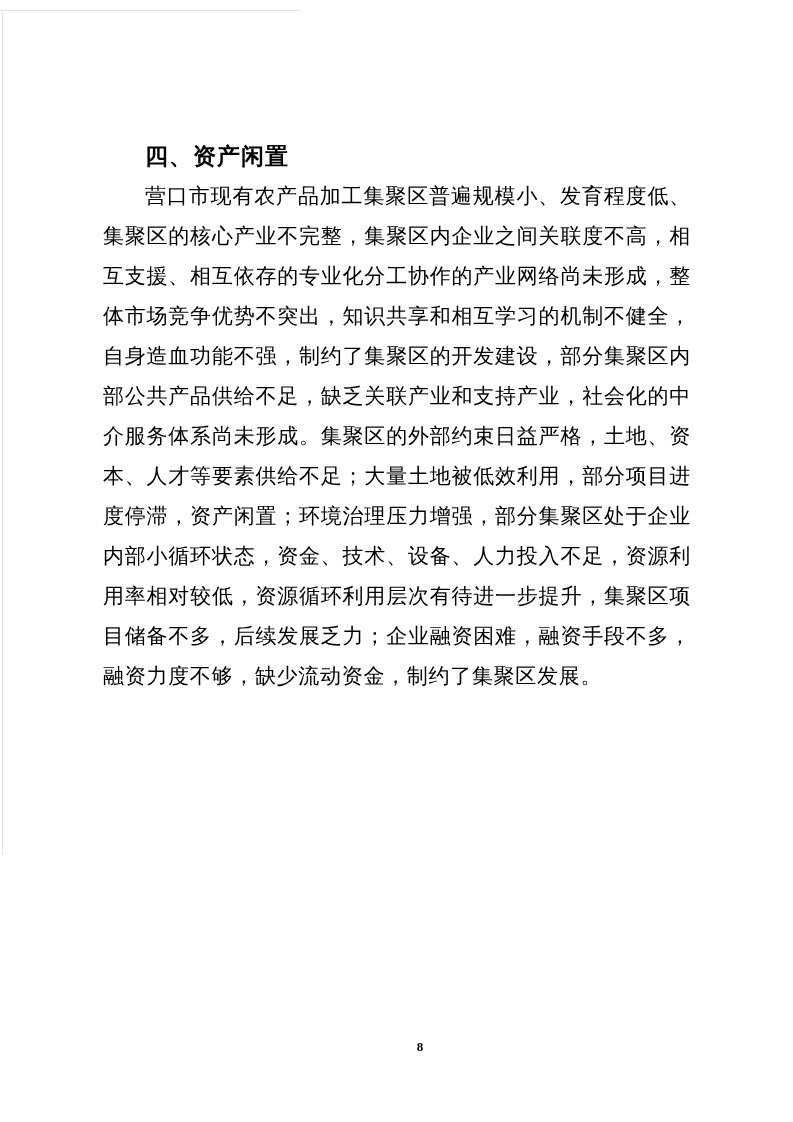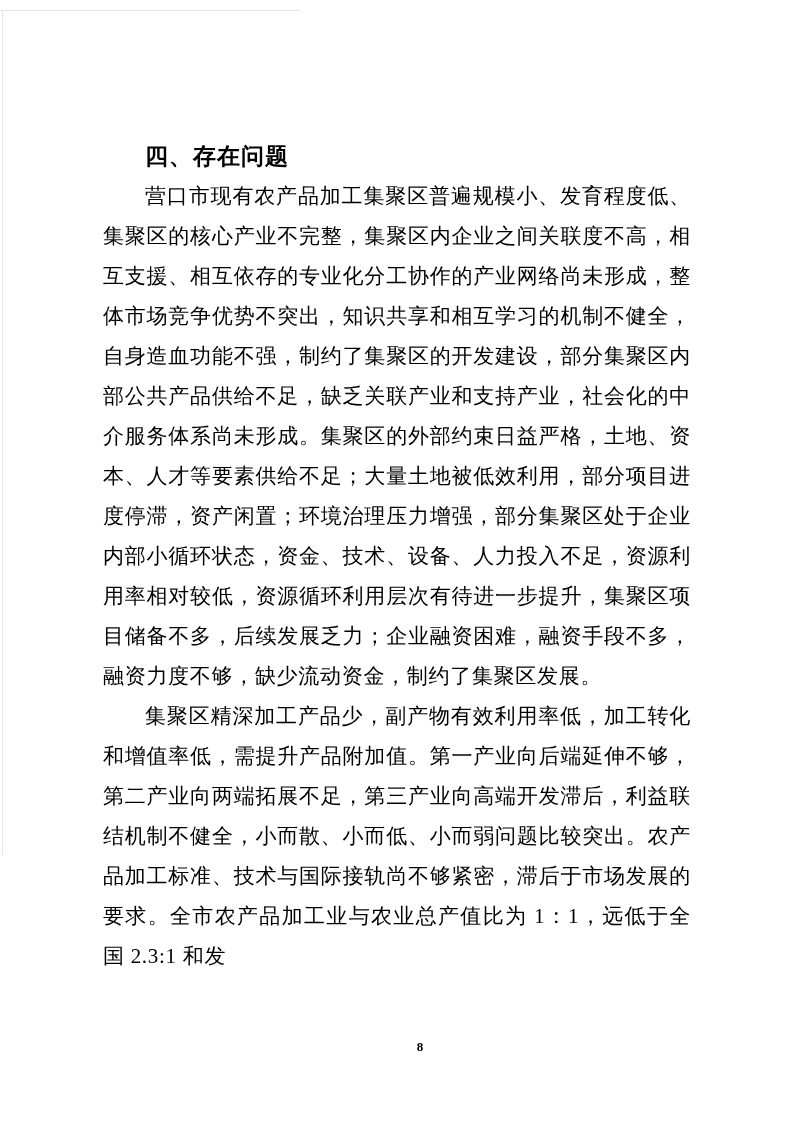--- a/index.html
+++ b/index.html
@@ -77,25 +77,24 @@
 </head>
 <body>
 
 <div class="page">
 
   <div class="edge-top"></div>
   <div class="edge-left"></div>
 
   <div class="content">
 
-    <div class="doc-heading">四、存在问题</div>
+    <div class="doc-heading">四、资产闲置</div>
 
 
     <p class="body-para">营口市现有农产品加工集聚区普遍规模小、发育程度低、集聚区的核心产业不完整，集聚区内企业之间关联度不高，相互支援、相互依存的专业化分工协作的产业网络尚未形成，整体市场竞争优势不突出，知识共享和相互学习的机制不健全，自身造血功能不强，制约了集聚区的开发建设，部分集聚区内部公共产品供给不足，缺乏关联产业和支持产业，社会化的中介服务体系尚未形成。集聚区的外部约束日益严格，土地、资本、人才等要素供给不足；大量土地被低效利用，部分项目进度停滞，资产闲置；环境治理压力增强，部分集聚区处于企业内部小循环状态，资金、技术、设备、人力投入不足，资源利用率相对较低，资源循环利用层次有待进一步提升，集聚区项目储备不多，后续发展乏力；企业融资困难，融资手段不多，融资力度不够，缺少流动资金，制约了集聚区发展。</p>
 
 
-    <p class="body-para">集聚区精深加工产品少，副产物有效利用率低，加工转化和增值率低，需提升产品附加值。第一产业向后端延伸不够，第二产业向两端拓展不足，第三产业向高端开发滞后，利益联结机制不健全，小而散、小而低、小而弱问题比较突出。农产品加工标准、技术与国际接轨尚不够紧密，滞后于市场发展的要求。全市农产品加工业与农业总产值比为 1：1，远低于全国 2.3:1 和发</p>
 
   </div>
 
   <div class="page-number">8</div>
 
 </div>
 
 </body></html>

